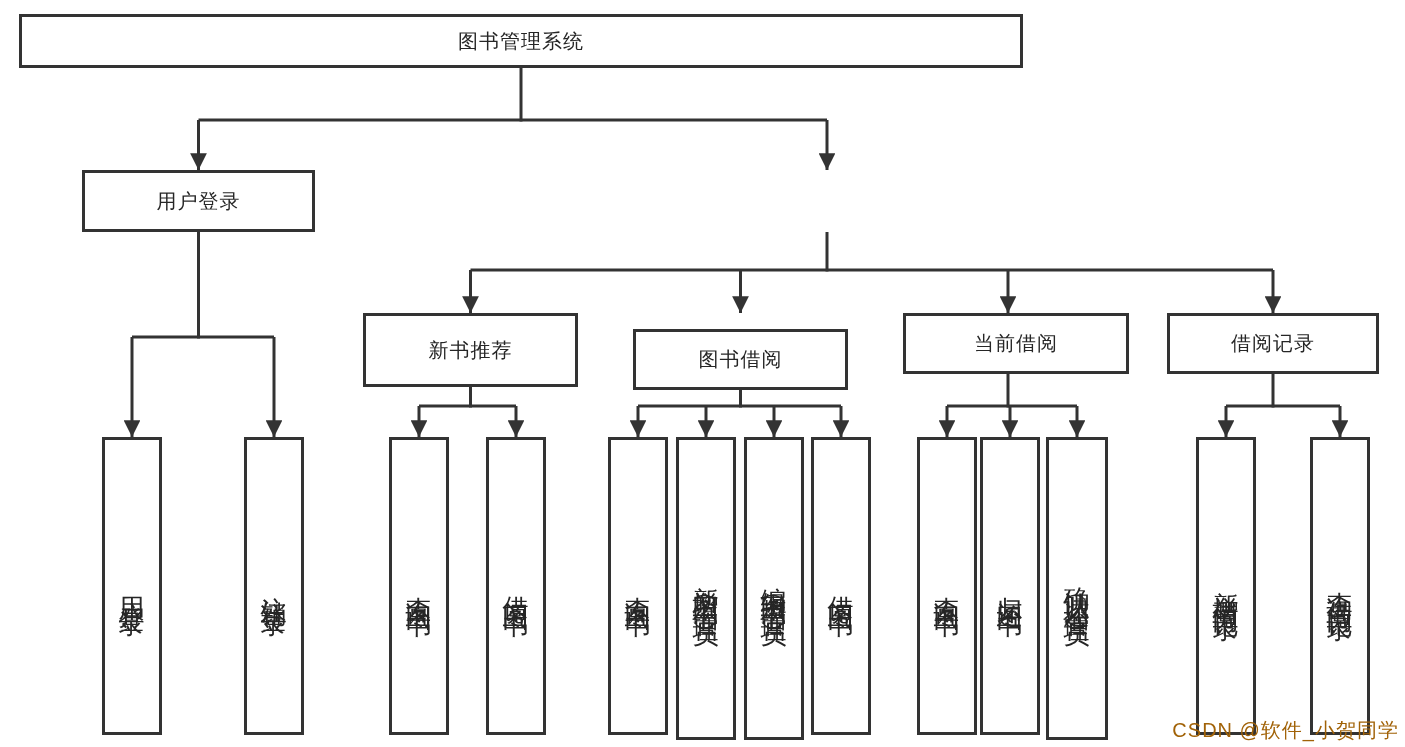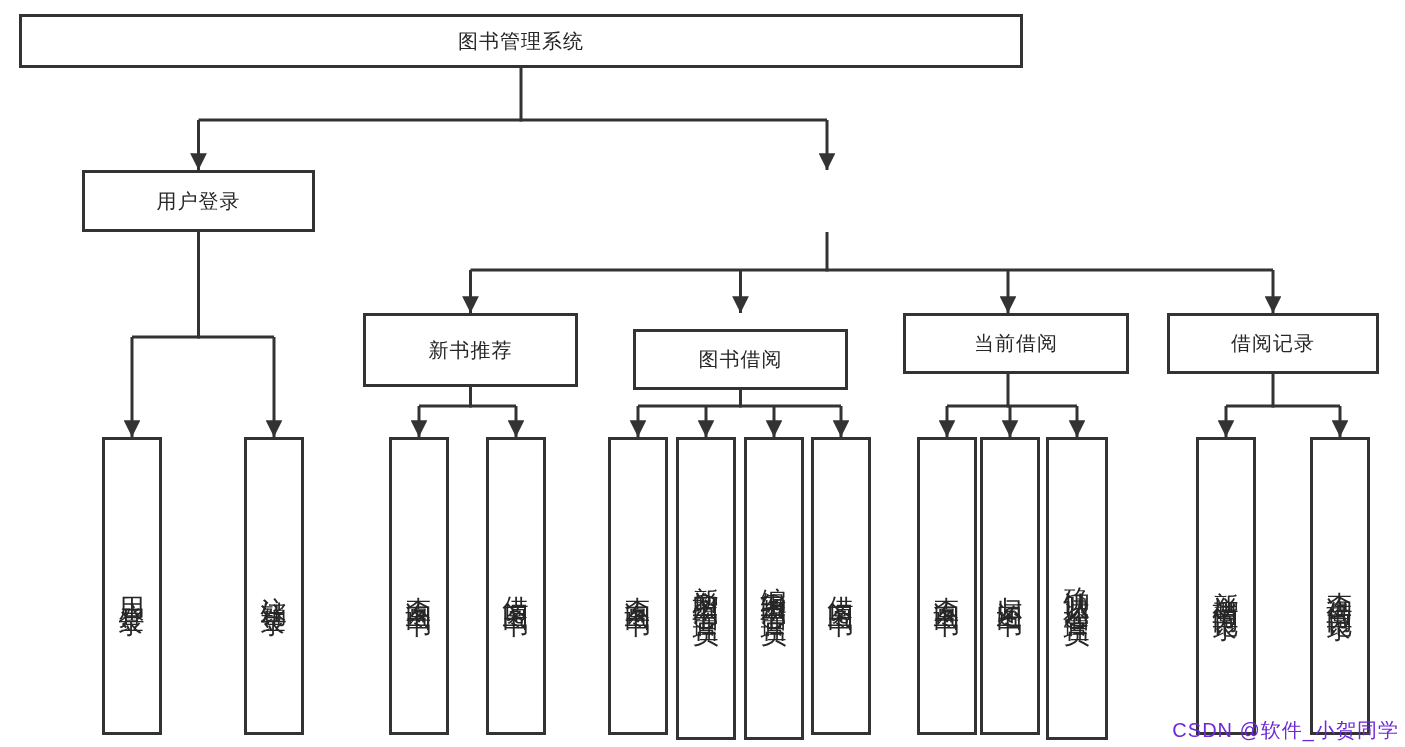--- a/index.html
+++ b/index.html
@@ -50,21 +50,21 @@
   .b-l8{left:811px;}
   .b-l9{left:917px;}
   .b-l10{left:980px;}
   .b-l11{left:1046px;width:62px;height:303px;}
   .b-l12{left:1196px;}
   .b-l13{left:1310px;}
   .watermark{
     position:absolute;
     right:6px;bottom:3px;
     font-size:20px;
-    color:#6d28d9;
+    color:#a16207;
     letter-spacing:1px;
     white-space:nowrap;
   }
 </style>
 </head>
 <body>
 
 <div class="stage">
 
   <svg class="connectors" viewBox="0 0 1405 747" xmlns="http://www.w3.org/2000/svg">

